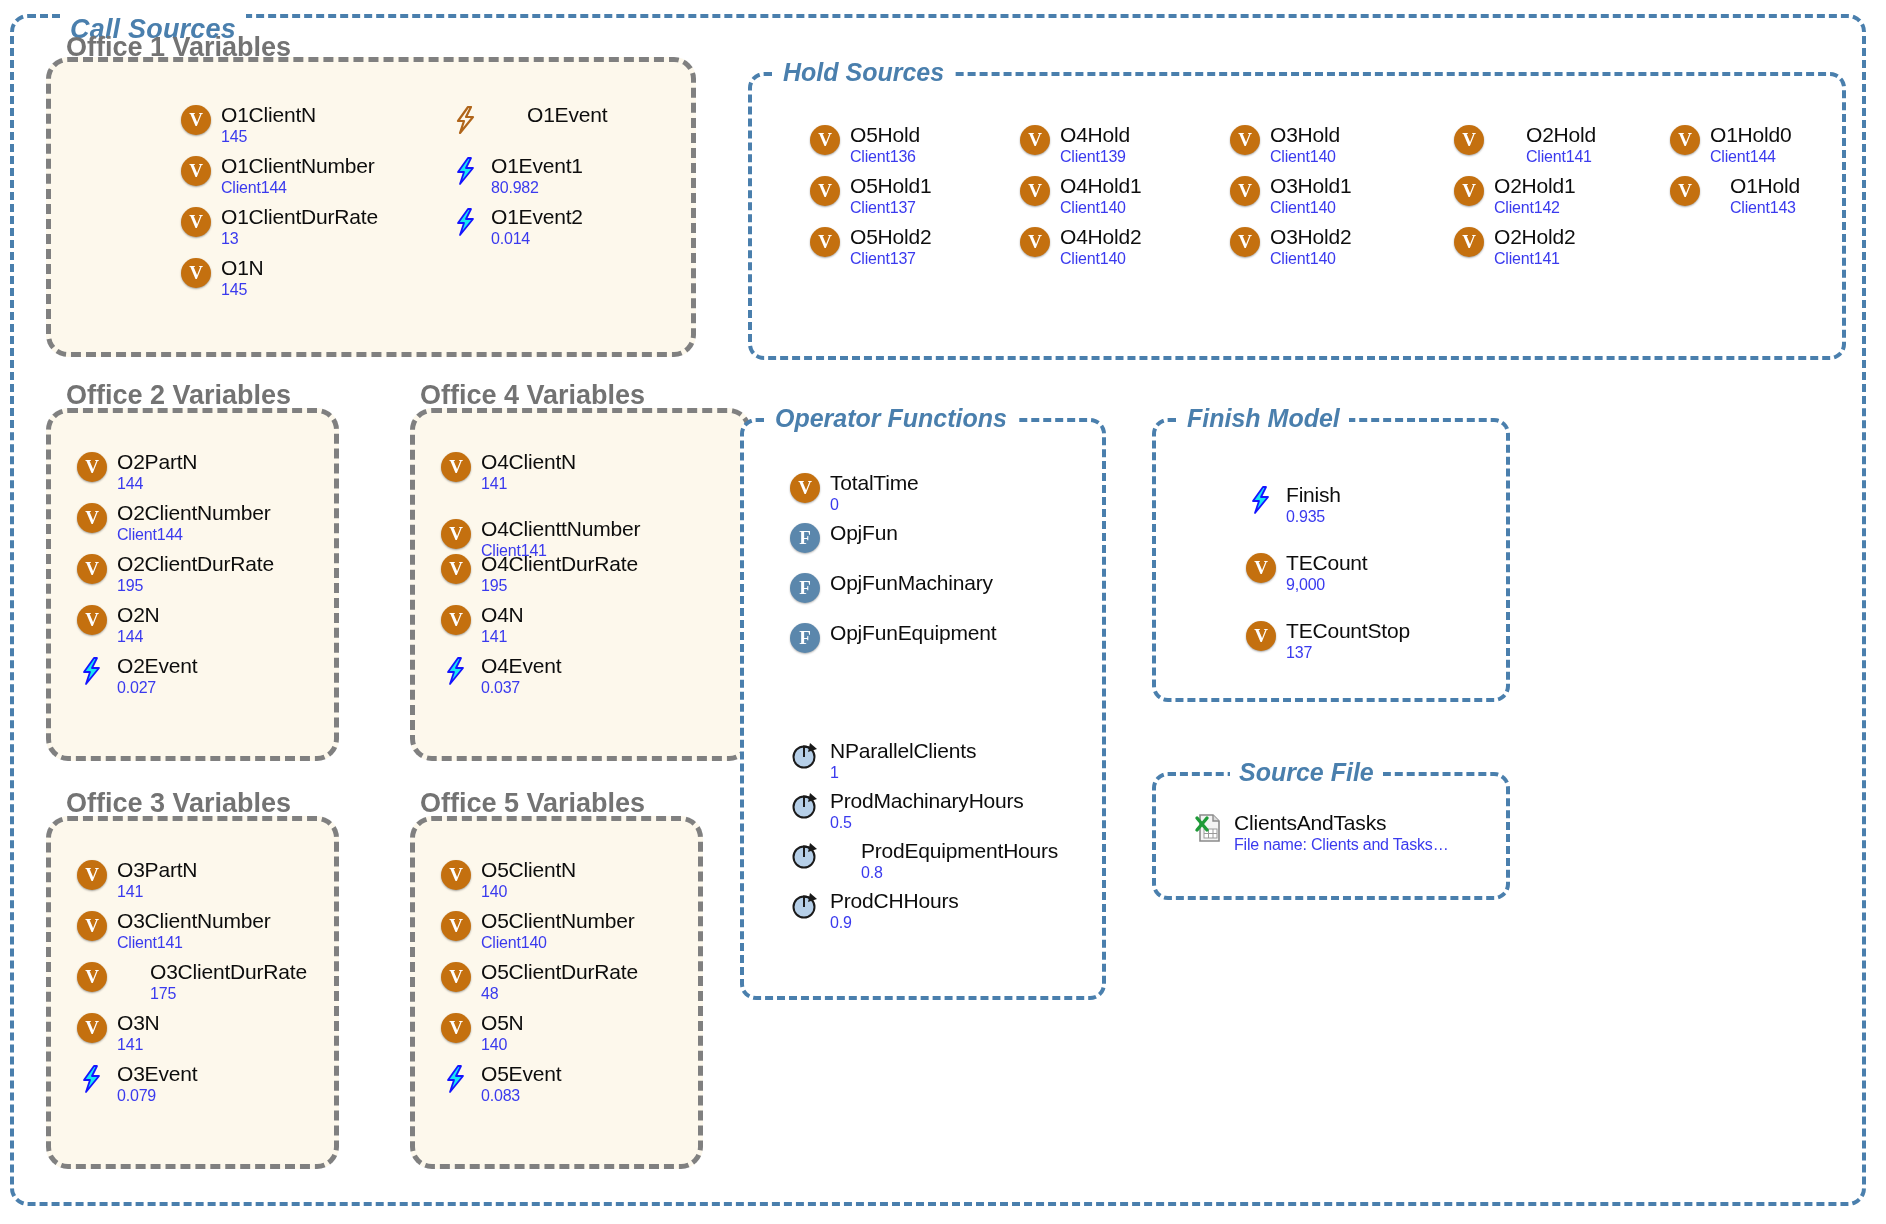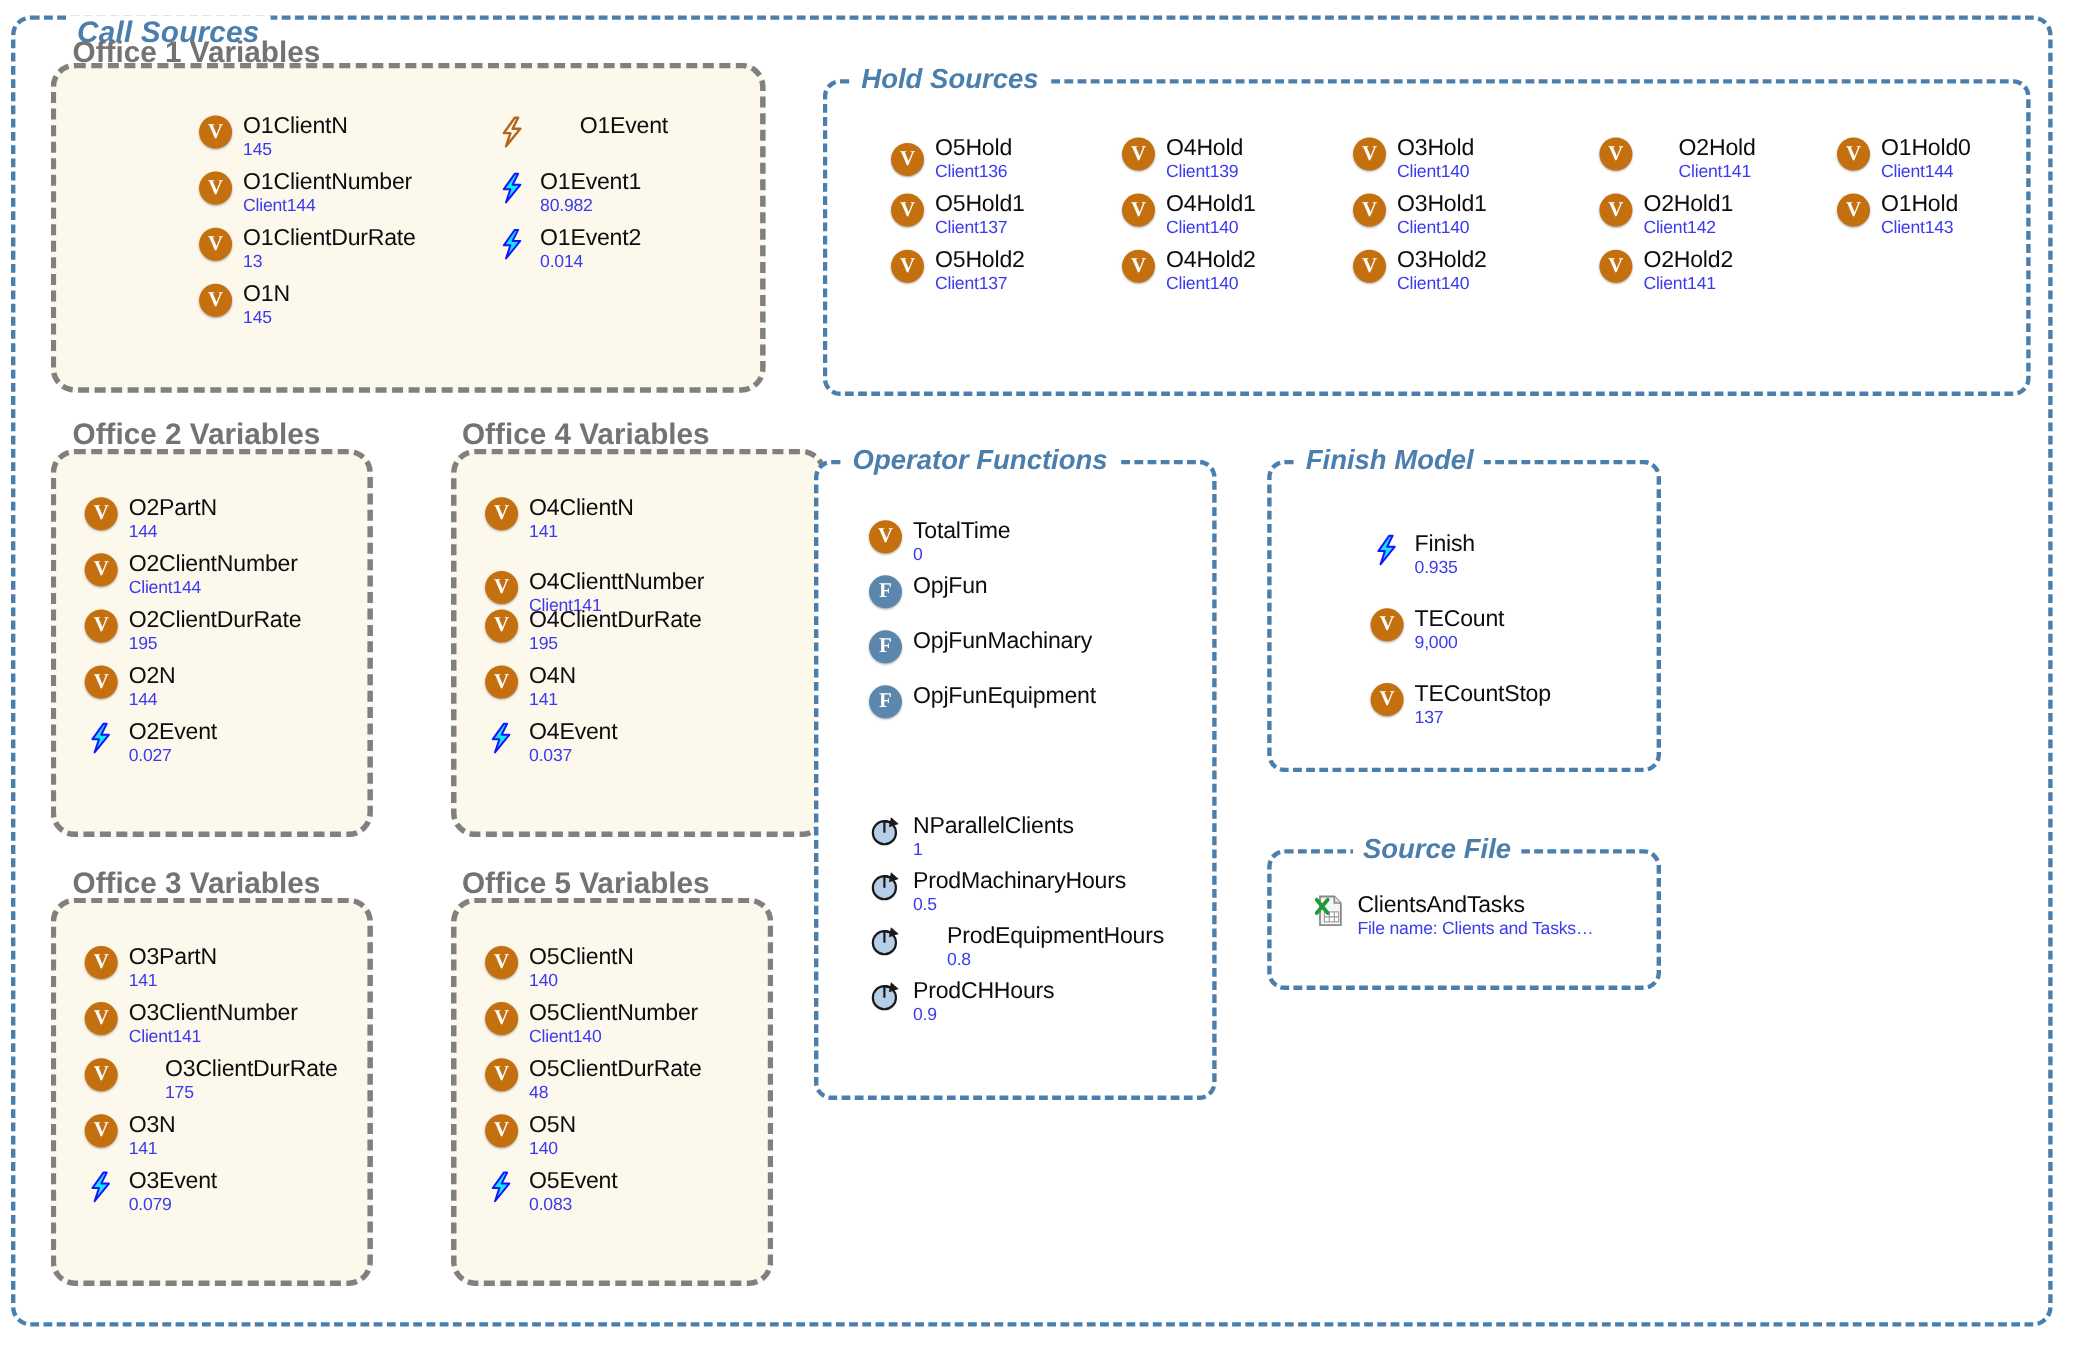--- a/index.html
+++ b/index.html
@@ -309,21 +309,21 @@
           <span class="name">O5Event</span>
           <span class="val">0.083</span>
         </div>
       </div>
     </div>
 </div>
 
 <div class="bluebox" style="left:748px;top:72px;width:1098px;height:288px;">
   <div class="box-title">Hold Sources</div>
   <div class="col" id="hs-c0" style="left: 58px; top: 48px; height: 153px;">
-      <div class="item" style="top: 0px; left: 0px; align-items: center;">
+      <div class="item" style="top: 0px; left: 0px;">
         <span class="ico v-icon"></span>
         <div class="txt">
           <span class="name">O5Hold</span>
           <span class="val">Client136</span>
         </div>
       </div>
       <div class="item" style="top: 51px; left: 0px;">
         <span class="ico v-icon"></span>
         <div class="txt">
           <span class="name">O5Hold1</span>
@@ -408,21 +408,21 @@
       </div>
     </div>
   <div class="col" id="hs-c4" style="left: 918px; top: 48px; height: 102px;">
       <div class="item" style="top: 0px; left: 0px;">
         <span class="ico v-icon"></span>
         <div class="txt">
           <span class="name">O1Hold0</span>
           <span class="val">Client144</span>
         </div>
       </div>
-      <div class="item" style="top: 51px; left: 0px;">
+      <div class="item" style="top: 51px; left: 0px; gap: 20px;">
         <span class="ico v-icon"></span>
         <div class="txt">
           <span class="name">O1Hold</span>
           <span class="val">Client143</span>
         </div>
       </div>
     </div>
 </div>
 
 <div class="bluebox" style="left:740px;top:418px;width:366px;height:582px;">

